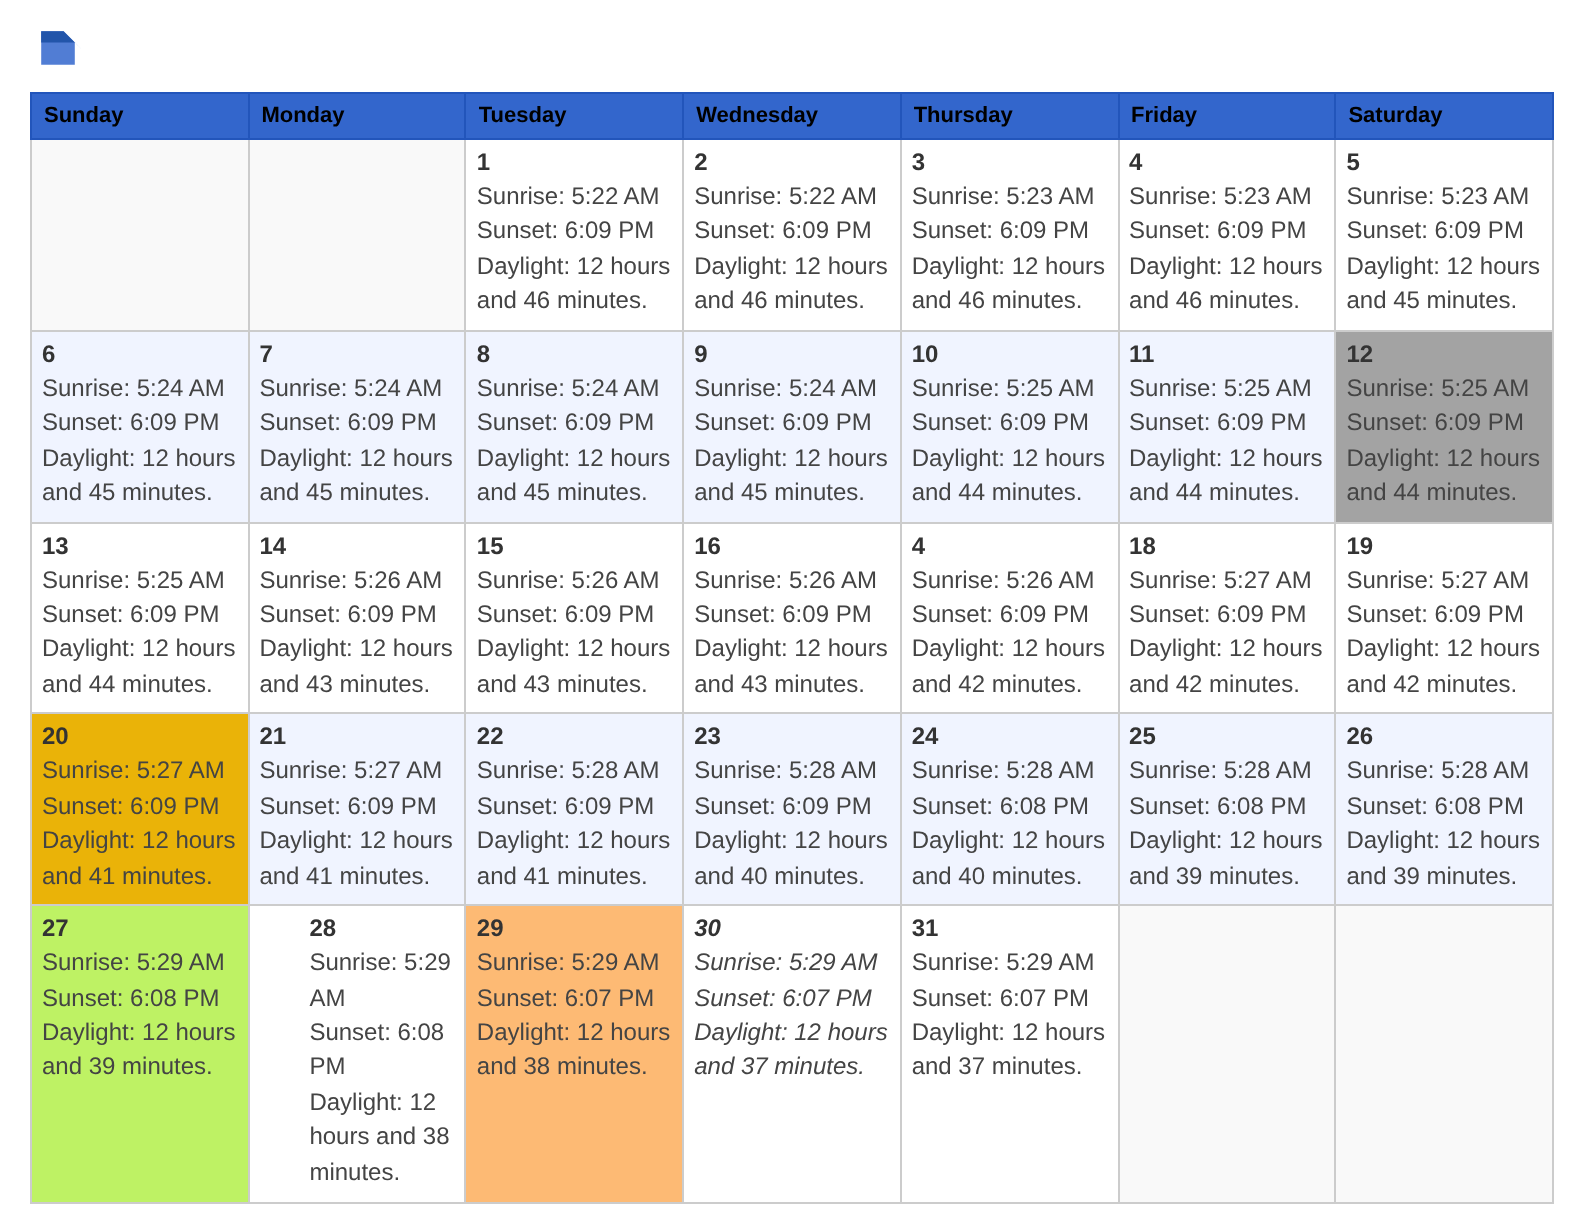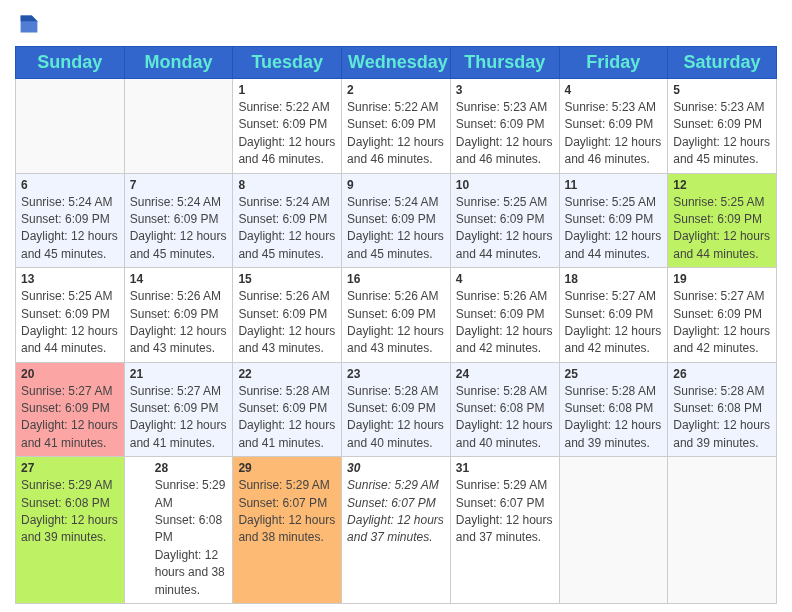--- a/index.html
+++ b/index.html
@@ -55,24 +55,24 @@
     }
     .calendar {
       flex: 1;
       border: 1px solid #ccc;
       border-collapse: collapse;
       width: 100%;
       table-layout: fixed;
     }
     .calendar th {
       background-color: #3366cc;
-      color: #5eead4;
-      text-align: center;
+      color: #000000;
+      text-align: left;
       padding: 5px 6px;
-      font-size: 18px;
+      font-size: 11px;
       font-weight: bold;
       border: 1px solid #2255bb;
     }
     .calendar td {
       border: 1px solid #ccc;
       vertical-align: top;
       padding: 4px 5px;
       font-size: 10.5px;
       color: #333;
       background: #fff;
@@ -176,21 +176,21 @@
             <div class="cell-info">Sunrise: 5:24 AM<br>Sunset: 6:09 PM<br>Daylight: 12 hours and 45 minutes.</div>
           </td>
           <td style="background: rgb(240, 244, 255);">
             <span class="day-num">10</span>
             <div class="cell-info">Sunrise: 5:25 AM<br>Sunset: 6:09 PM<br>Daylight: 12 hours and 44 minutes.</div>
           </td>
           <td style="background: rgb(240, 244, 255);">
             <span class="day-num">11</span>
             <div class="cell-info">Sunrise: 5:25 AM<br>Sunset: 6:09 PM<br>Daylight: 12 hours and 44 minutes.</div>
           </td>
-          <td style="background: #bef264; margin-top: 12px;">
+          <td style="background: #a3a3a3; margin-top: 12px;">
             <span class="day-num">12</span>
             <div class="cell-info">Sunrise: 5:25 AM<br>Sunset: 6:09 PM<br>Daylight: 12 hours and 44 minutes.</div>
           </td>
         </tr>
         <tr>
           <td style="background: rgb(255, 255, 255);">
             <span class="day-num">13</span>
             <div class="cell-info">Sunrise: 5:25 AM<br>Sunset: 6:09 PM<br>Daylight: 12 hours and 44 minutes.</div>
           </td>
           <td style="background: rgb(255, 255, 255);">
@@ -212,21 +212,21 @@
           <td style="background: rgb(255, 255, 255);">
             <span class="day-num">18</span>
             <div class="cell-info">Sunrise: 5:27 AM<br>Sunset: 6:09 PM<br>Daylight: 12 hours and 42 minutes.</div>
           </td>
           <td style="background: rgb(255, 255, 255);">
             <span class="day-num">19</span>
             <div class="cell-info">Sunrise: 5:27 AM<br>Sunset: 6:09 PM<br>Daylight: 12 hours and 42 minutes.</div>
           </td>
         </tr>
         <tr>
-          <td style="background: #fca5a5;">
+          <td style="background: #eab308;">
             <span class="day-num">20</span>
             <div class="cell-info">Sunrise: 5:27 AM<br>Sunset: 6:09 PM<br>Daylight: 12 hours and 41 minutes.</div>
           </td>
           <td style="background: rgb(240, 244, 255);">
             <span class="day-num">21</span>
             <div class="cell-info">Sunrise: 5:27 AM<br>Sunset: 6:09 PM<br>Daylight: 12 hours and 41 minutes.</div>
           </td>
           <td style="background: rgb(240, 244, 255);">
             <span class="day-num">22</span>
             <div class="cell-info">Sunrise: 5:28 AM<br>Sunset: 6:09 PM<br>Daylight: 12 hours and 41 minutes.</div>

